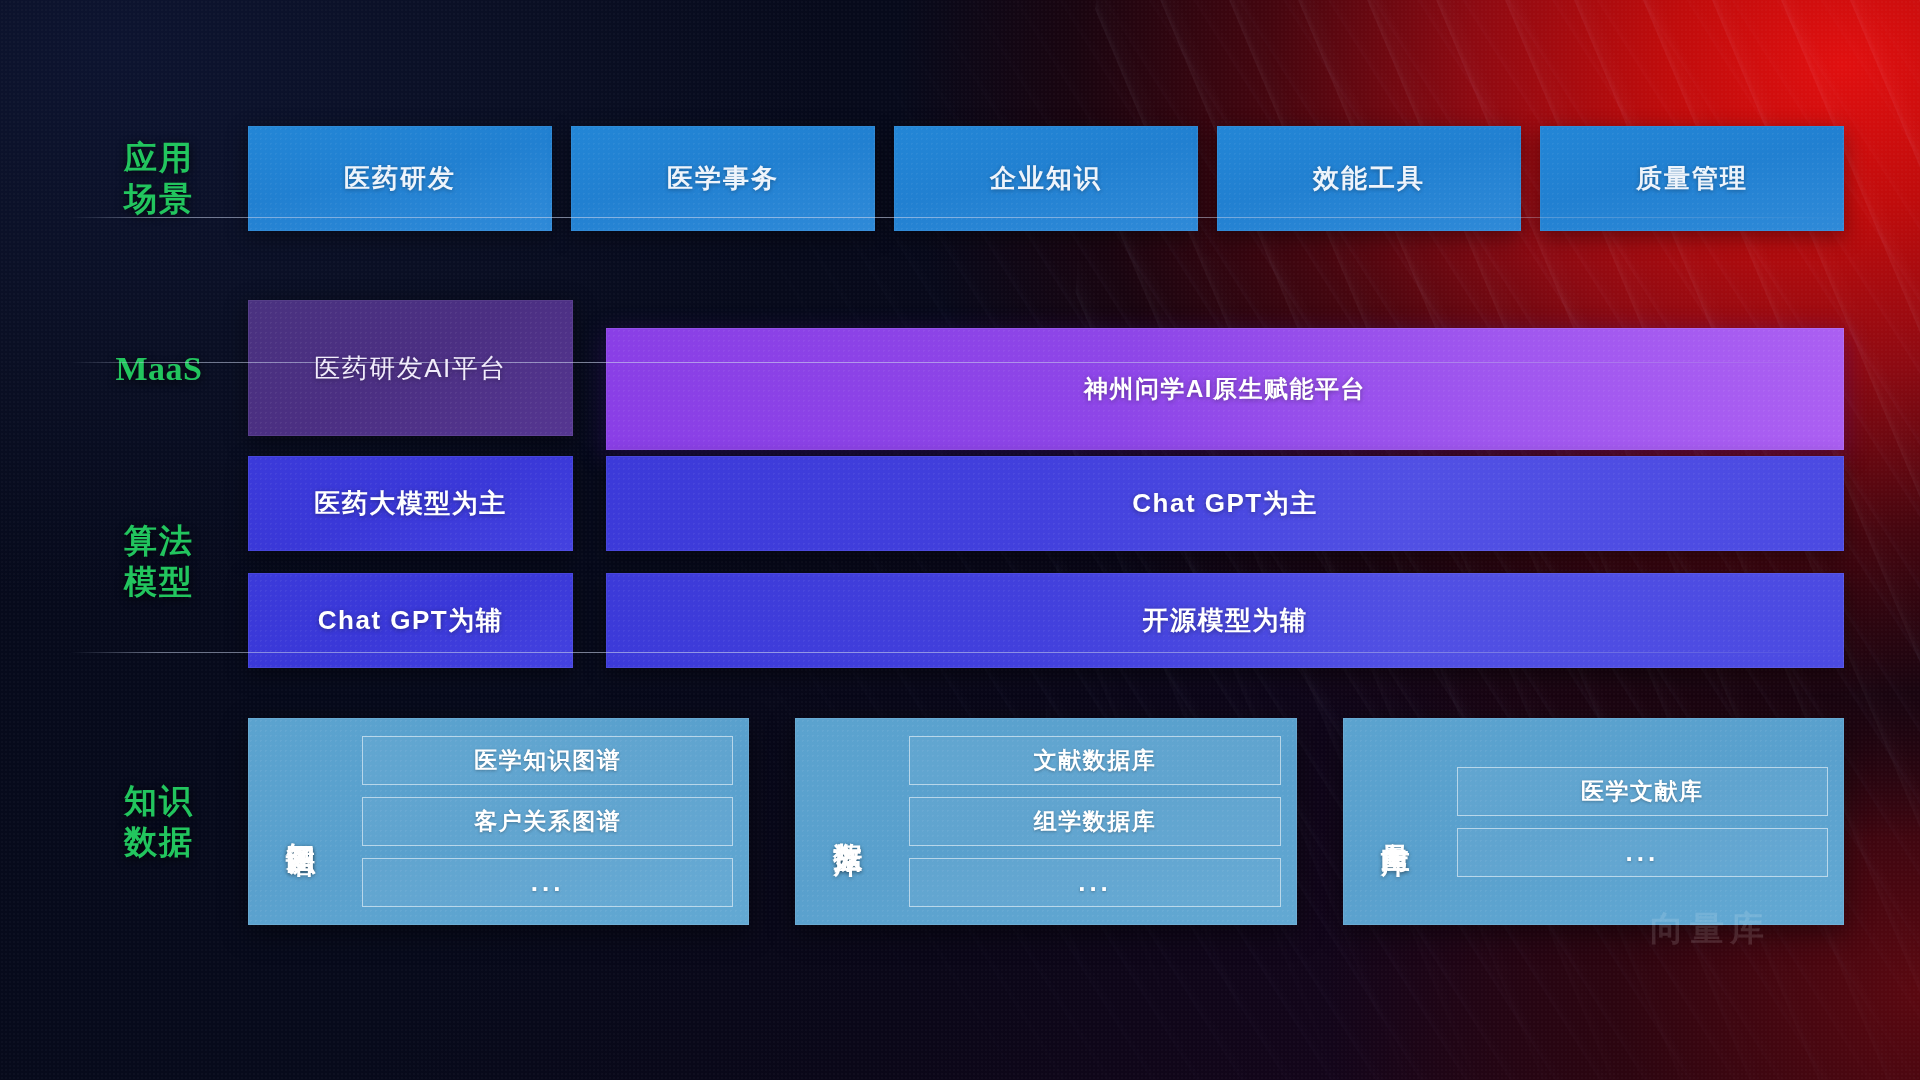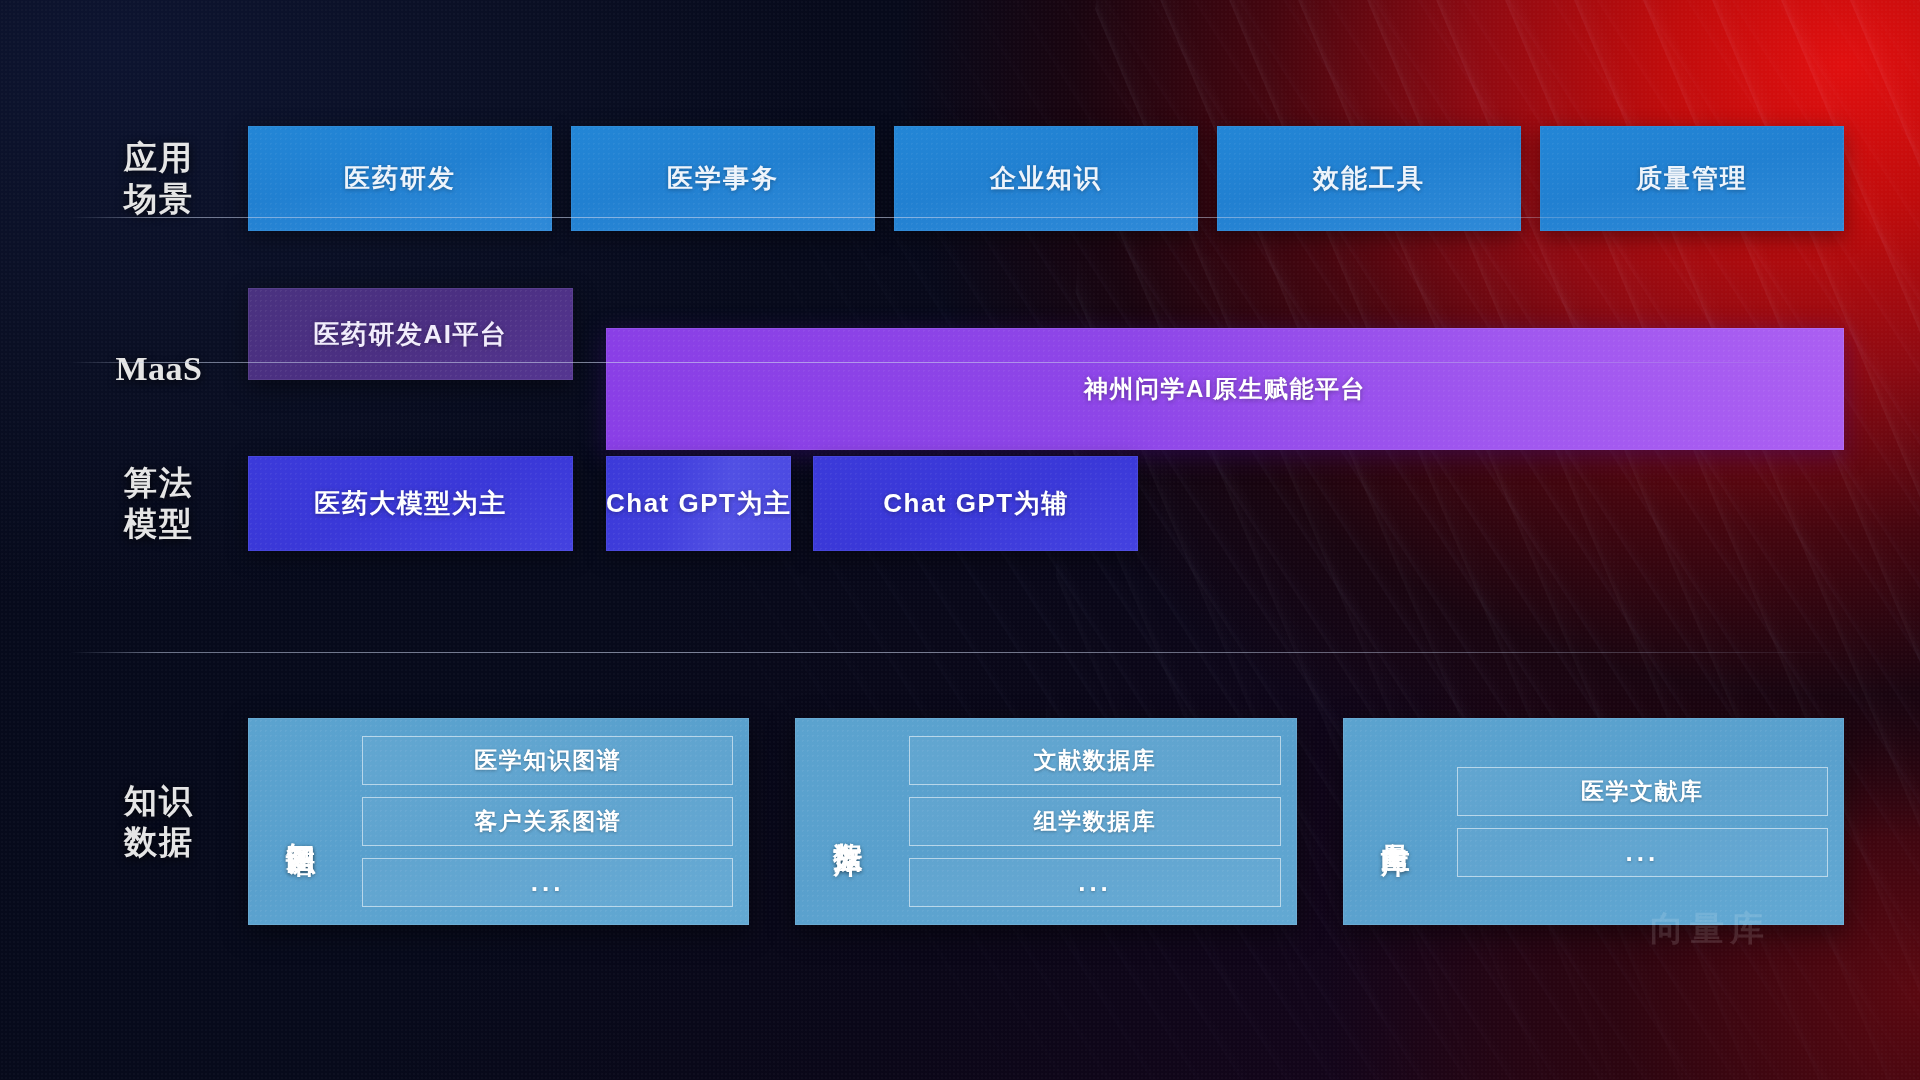--- a/index.html
+++ b/index.html
@@ -81,21 +81,21 @@
     position: absolute;
     left: 70px;
     right: 76px;
     display: flex;
     align-items: center;
   }
 
   .row-label {
     width: 178px;
     flex: 0 0 178px;
-    color: #e5e5e5;
+    color: #22c55e;
     font-weight: 700;
     font-size: 33px;
     line-height: 1.24;
     letter-spacing: 2px;
     text-align: center;
     text-shadow: 0 2px 10px rgba(0,0,0,.85);
     white-space: pre-line;
   }
   .row-label.latin { letter-spacing: 0.5px; font-size: 34px; font-family: Liberation Serif, serif; }
 
@@ -136,47 +136,48 @@
     background-size: 5px 5px;
     opacity: .5; pointer-events: none;
   }
   .app-card span { position: relative; z-index: 2; text-shadow: 0 1px 4px rgba(0,0,0,.30); }
 
   
   #row-maas { top: 288px; }
   .maas-track { display: flex; gap: 33px; }
   .maas-left {
     flex: 0 0 325px;
-    height: 92px;
+    height: 136px;
     display: flex; align-items: center; justify-content: center;
     background: linear-gradient(150deg, #4a3280 0%, #4b2f82 48%, #553691 100%);
-    color: #f1ecfb; font-size: 26px; font-weight: 700; letter-spacing: 1.5px;
+    color: #f1ecfb; font-size: 26px; font-weight: 400; letter-spacing: 1.5px;
     box-shadow: 0 6px 22px rgba(0,0,0,.42), inset 0 0 0 1px rgba(255,255,255,.07);
     position: relative;
+    margin-top: 12px;
   }
   .maas-right {
     flex: 1 1 auto;
     height: 122px;
     display: flex; align-items: center; justify-content: center;
     background: linear-gradient(96deg, #8a3fe6 0%, #8e46e8 42%, #a057ef 72%, #ab5ff2 100%);
     color: #ffffff; font-size: 24px; font-weight: 700; letter-spacing: 1.5px;
     box-shadow: 0 6px 24px rgba(60,10,120,.45), inset 0 0 0 1px rgba(255,255,255,.08);
     position: relative;
     margin-top: 40px;
   }
   .maas-left::after, .maas-right::after {
     content: ""; position: absolute; inset: 0;
     background-image: radial-gradient(rgba(255,255,255,.12) 1px, rgba(0,0,0,0) 1px);
     background-size: 5px 5px; opacity: .45; pointer-events: none;
   }
   .maas-left span, .maas-right span { position: relative; z-index: 2; text-shadow: 0 1px 5px rgba(0,0,0,.35); }
 
   
   #row-algo { top: 456px; }
-  .algo-stack { display: flex; flex-direction: row; gap: 22px; }
+  .algo-stack { display: flex; flex-direction: column; gap: 22px; }
   .algo-line { display: flex; gap: 33px; }
   .algo-left, .algo-right {
     height: 95px;
     display: flex; align-items: center; justify-content: center;
     color: #ffffff; font-size: 26px; font-weight: 700; letter-spacing: 1.5px;
     position: relative;
     box-shadow: 0 6px 20px rgba(0,0,0,.40), inset 0 0 0 1px rgba(255,255,255,.07);
   }
   .algo-left  { flex: 0 0 325px; background: linear-gradient(160deg, #3b3ada 0%, #3a38d8 50%, #4442e0 100%); }
   .algo-right { flex: 1 1 auto;  background: linear-gradient(98deg, #3c3ad9 0%, #4240dd 35%, #5150e4 65%, #4b4ae2 100%); }
@@ -304,20 +305,23 @@
               <span>医药大模型为主</span>
             </div>
             <div class="algo-right">
               <span>Chat GPT为主</span>
             </div>
           </div>
           <div class="algo-line">
             <div class="algo-left">
               <span>Chat GPT为辅</span>
             </div>
+            <div class="algo-right">
+              <span>开源模型为辅</span>
+            </div>
           </div>
         </div>
       </div>
     </div>
 
     <div class="divider" style="top: 652px;"></div>
 
     <div class="row" id="row-know">
       <div class="row-label">知识
 数据</div>

